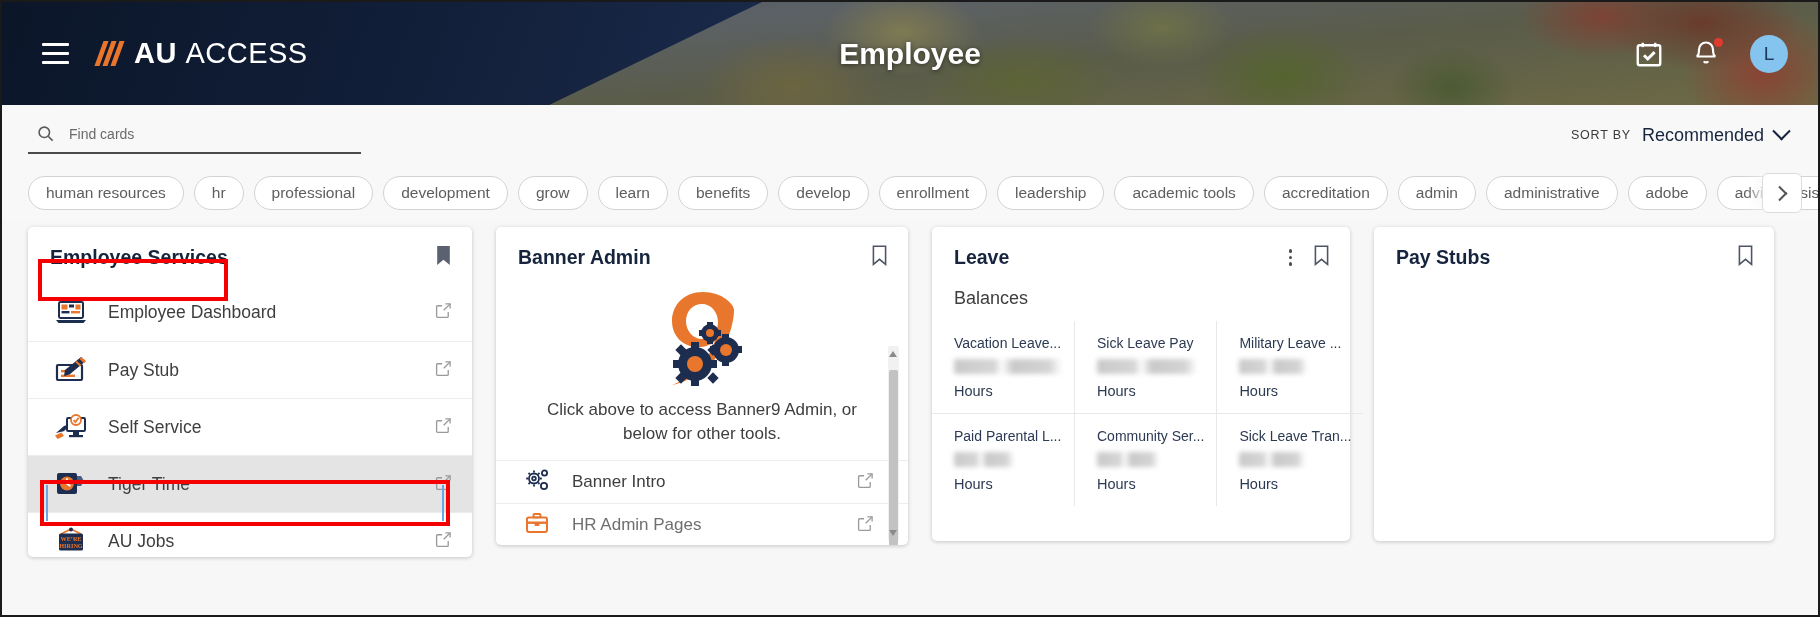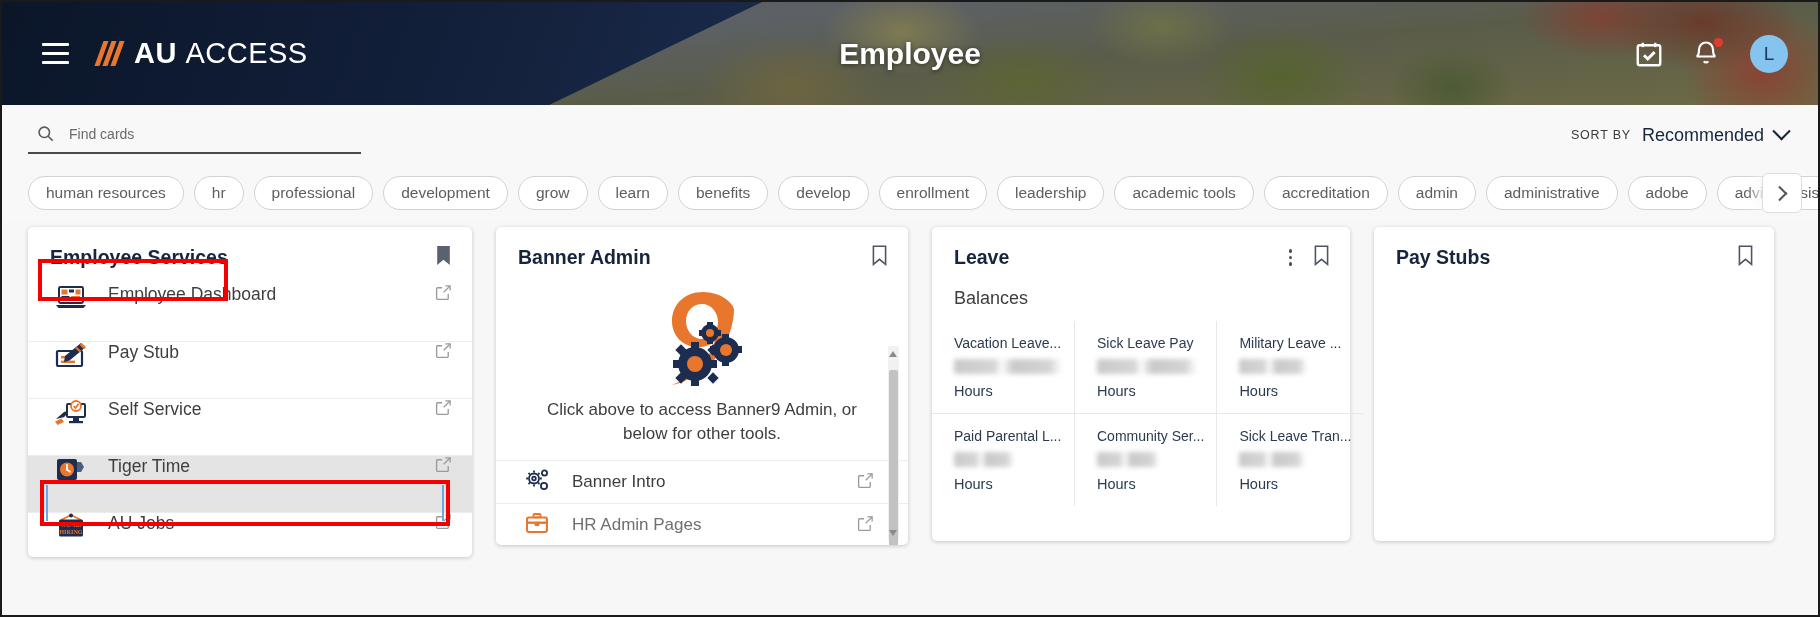--- a/index.html
+++ b/index.html
@@ -162,21 +162,21 @@
   .card-head {
     display: flex; align-items: center; padding: 18px 20px 14px 22px;
   }
   .card-title { font-size: 19.5px; font-weight: 700; color: #16243d; }
   .card-head-icons { margin-left: auto; display: flex; align-items: center; gap: 18px; }
   .kebab { display: flex; flex-direction: column; gap: 3px; cursor: pointer; padding: 3px; }
   .kebab i { width: 3.5px; height: 3.5px; border-radius: 50%; background: #4d4d4d; display: block; }
 
   
   .srow {
-    display: flex; align-items: flex-start; gap: 20px;
+    display: flex; align-items: center; gap: 20px;
     height: 57px; padding: 0 20px 0 26px;
     border-top: 1px solid #ececec; cursor: pointer;
     position: relative;
   }
   .srow:first-of-type { border-top: 0; }
   .srow-label { font-size: 17.5px; color: #3e3e3e; }
   .srow .ext { margin-left: auto; }
   .srow-active { background: #e4e4e4; }
 
   .ic { width: 34px; height: 28px; flex: 0 0 34px; position: relative; }

